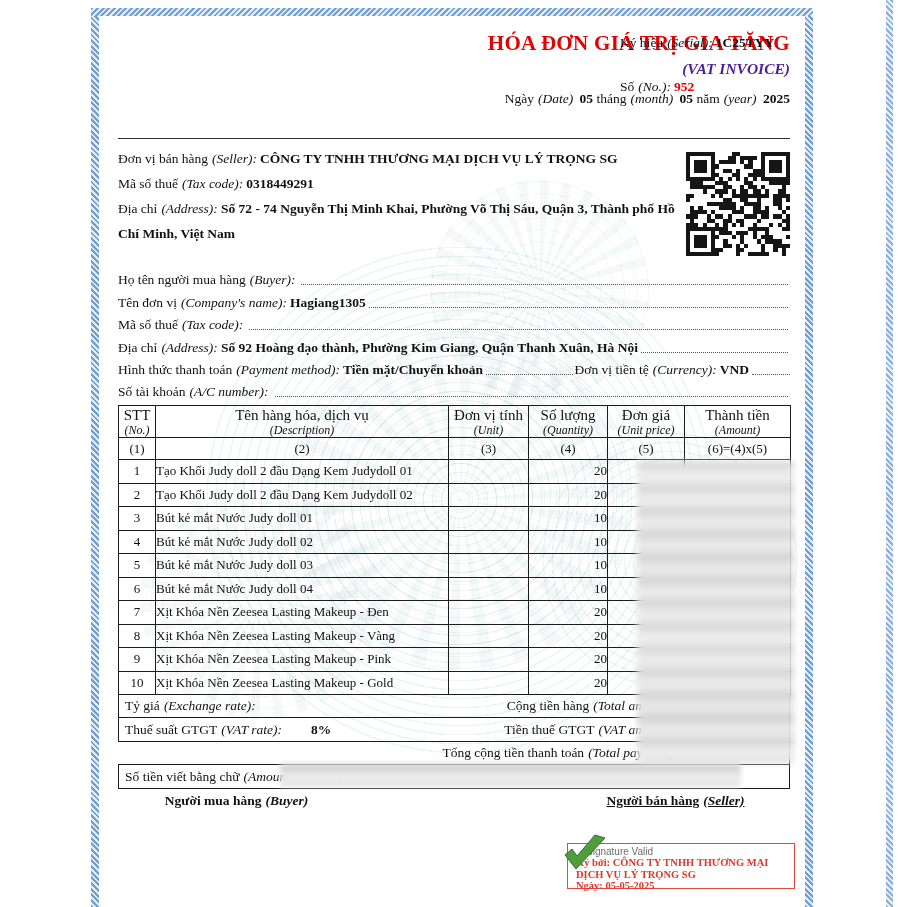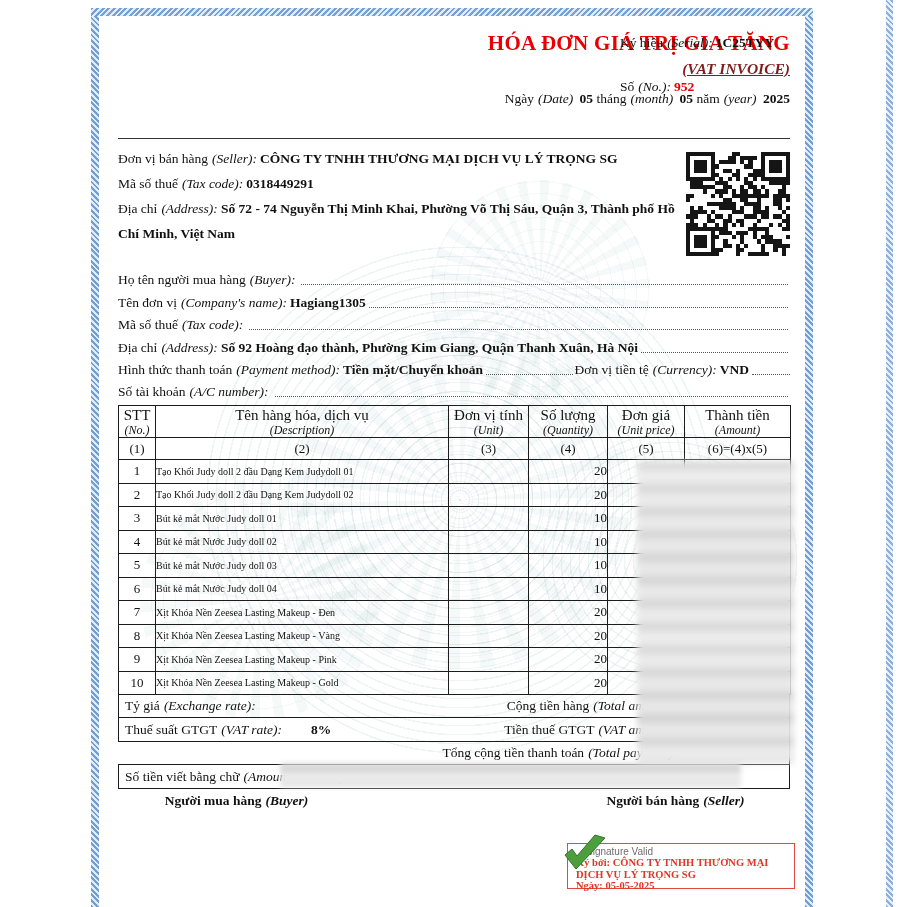--- a/index.html
+++ b/index.html
@@ -27,42 +27,42 @@
       repeating-conic-gradient(rgba(118,168,160,.07) 0 5deg, rgba(255,255,255,0) 5deg 12deg),
       repeating-radial-gradient(circle at center, rgba(118,168,160,.08) 0 1px, rgba(255,255,255,0) 1px 12px);}
   
   .abs{position:absolute;}
   .it{font-style:italic;margin:0 3px 0 4px;}
   .b{font-weight:bold;}
   .red{color:#e60000;}
   .center{text-align:right;}
   
   .title{left:118px;top:31px;width:672px;font-size:21px;font-weight:bold;color:#e60000;letter-spacing:.3px;}
-  .subtitle{left:118px;top:60px;width:672px;font-size:15.5px;font-weight:bold;font-style:italic;color:#7f1d1d;text-decoration:underline;}
+  .subtitle{left:118px;top:60px;width:672px;font-size:15.5px;font-weight:bold;font-style:italic;color:#4c1d95;}
   .serialblock{left:620px;top:35px;width:175px;font-size:13.5px;line-height:16px;}
   .serialblock .row2{margin-top:28px;}
   .dateline{left:118px;top:91px;width:672px;font-size:13.5px;}
   .rule{left:118px;top:138px;width:672px;height:0;border-top:1.4px solid #333;}
   
   .seller{left:118px;top:146px;width:562px;font-size:13.5px;line-height:25px;}
   .qr{left:686px;top:152px;width:104px;height:104px;background:#fff;}
   
   .buyer{left:118px;top:266px;width:672px;font-size:13.5px;}
   .bl{display:flex;align-items:flex-end;height:22.4px;white-space:nowrap;}
   .dots{flex:1 1 auto;border-bottom:1.6px dotted #555;margin:0 2px 3px 3px;min-width:8px;}
   .dots-fixed{flex:0 0 38px;border-bottom:1.6px dotted #555;margin:0 0 3px 3px;}
   
   table.items{position:absolute;left:118px;top:405px;width:672px;border-collapse:collapse;table-layout:fixed;}
   table.items td,table.items th{border:1.4px solid #1c1c1c;padding:0;font-weight:normal;background:transparent;}
   table.items .hvi{font-size:15px;font-weight:normal;line-height:15px;padding-top:2px;}
   table.items .hen{font-size:12px;font-style:italic;line-height:14px;}
   tr.hdr1{height:32px;} tr.hdr2{height:22px;} tr.itemrow{height:23.5px;}
   tr.hdr2 td{font-size:13px;text-align:center;}
   td.c-no{text-align:center;font-size:13px;}
-  td.c-desc{font-size:10px;padding-left:6px;}
+  td.c-desc{font-size:13px;padding-left:6px;}
   td.c-qty{font-size:13px;text-align:right;padding-right:10px;}
   
   .summary{left:118px;top:694px;width:672px;font-size:13.5px;}
   .srow{box-sizing:border-box;display:flex;align-items:center;border:1.4px solid #1c1c1c;border-top:none;height:24px;}
   .srow .left{padding-left:6px;white-space:nowrap;}
   .srow .right{margin-left:auto;padding-right:108px;white-space:nowrap;}
   .srow-total{border-left:none;}
   .gap8{display:inline-block;width:26px;}
   
   .blurbox{position:absolute;border-radius:3px;filter:blur(3px);
@@ -648,21 +648,21 @@
     <span class="left"><span>Số tiền viết bằng chữ</span><span class="it">(Amount in words):</span></span>
   </div>
 </div>
 
 <div class="blurbox blur-main"></div>
 <div class="blurbox blur-words"></div>
 
 <div class="abs signlbl" style="left:133px;">
   <span>Người mua hàng</span><span class="it">(Buyer)</span>
 </div>
-<div class="abs signlbl" style="left:572px;">
+<div class="abs signlbl" style="left:572px;text-decoration:underline;">
   <span>Người bán hàng</span><span class="it">(Seller)</span>
 </div>
 
 <div class="abs stamp">
   <svg class="check" viewBox="0 0 46 42">
     <path d="M3 22 L14 36 L43 5 L33 2 L15 23 L10 16 Z" fill="#4f9e3d" stroke="#35712a" stroke-width="1"></path>
   </svg>
   <div class="sig-valid" style="margin-left:10px;">Signature Valid</div>
   <div class="stamp-red" style="white-space:normal;">Ký bởi: CÔNG TY TNHH THƯƠNG MẠI DỊCH VỤ LÝ TRỌNG SG</div>
   <div class="stamp-red">Ngày: 05-05-2025</div>

